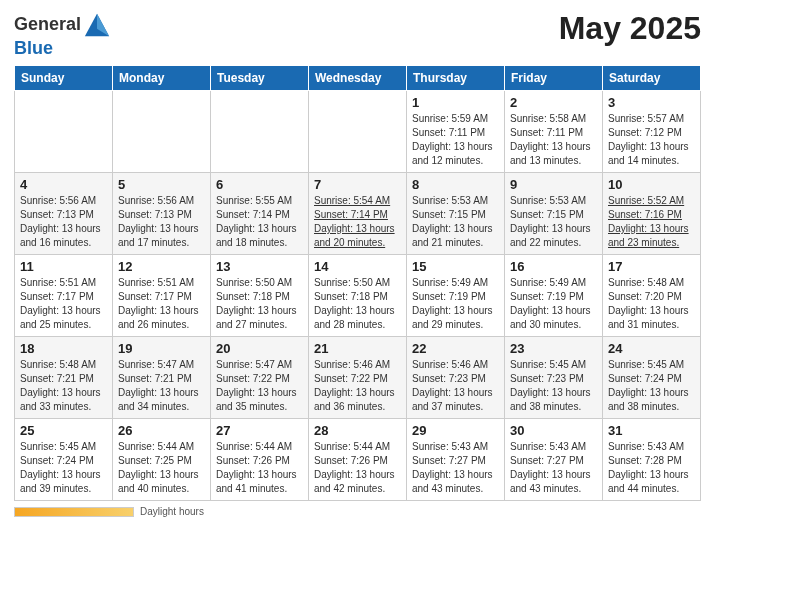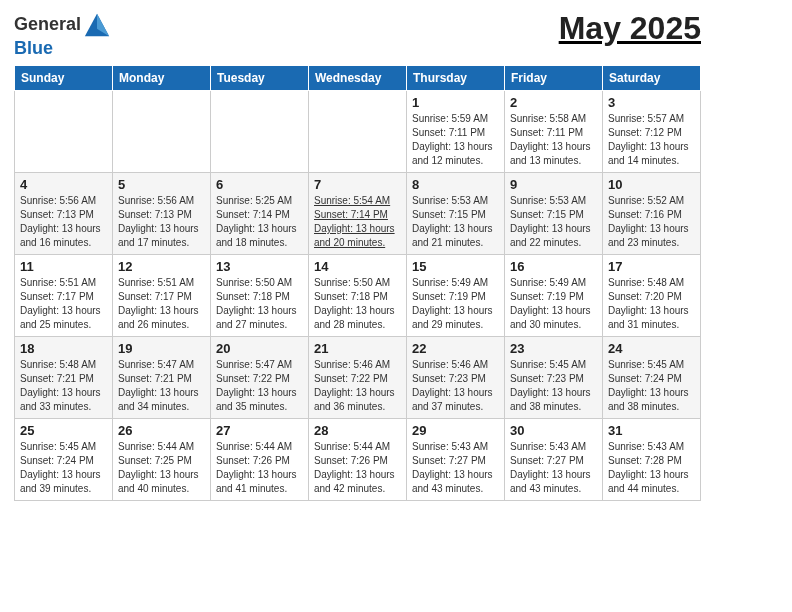--- a/index.html
+++ b/index.html
@@ -27,21 +27,20 @@
     }
     .logo-general { color: #333; }
     .logo-blue { color: #1a6ab2; }
     .logo-icon {
       width: 28px;
       height: 28px;
       margin-left: 2px;
     }
     .title-block {
       text-align: right;
-      text-decoration: underline;
     }
     .main-title {
       font-size: 32px;
       font-weight: bold;
       color: #222;
     }
     .subtitle {
       font-size: 14px;
       color: #444;
     }
@@ -178,21 +177,21 @@
           </td>
           <td>
             <span class="day-num">5</span>
             <div class="day-info" style="white-space: pre-line;">Sunrise: 5:56 AM
 Sunset: 7:13 PM
 Daylight: 13 hours
 and 17 minutes.</div>
           </td>
           <td>
             <span class="day-num">6</span>
-            <div class="day-info" style="white-space: pre-line;">Sunrise: 5:25 AM
+            <div class="day-info" style="white-space: pre-line;">Sunrise: 5:55 AM
 Sunset: 7:14 PM
 Daylight: 13 hours
 and 18 minutes.</div>
           </td>
           <td>
             <span class="day-num">7</span>
             <div class="day-info" style="white-space: pre-line; text-decoration: underline;">Sunrise: 5:54 AM
 Sunset: 7:14 PM
 Daylight: 13 hours
 and 20 minutes.</div>
@@ -206,21 +205,21 @@
           </td>
           <td>
             <span class="day-num">9</span>
             <div class="day-info" style="white-space: pre-line;">Sunrise: 5:53 AM
 Sunset: 7:15 PM
 Daylight: 13 hours
 and 22 minutes.</div>
           </td>
           <td>
             <span class="day-num">10</span>
-            <div class="day-info" style="white-space: pre-line;">Sunrise: 5:52 AM
+            <div class="day-info" style="white-space: pre-line; text-decoration: underline;">Sunrise: 5:52 AM
 Sunset: 7:16 PM
 Daylight: 13 hours
 and 23 minutes.</div>
           </td>
         </tr>
         <tr>
           <td>
             <span class="day-num">11</span>
             <div class="day-info" style="white-space: pre-line;">Sunrise: 5:51 AM
 Sunset: 7:17 PM
@@ -368,13 +367,19 @@
             <span class="day-num">31</span>
             <div class="day-info" style="white-space: pre-line;">Sunrise: 5:43 AM
 Sunset: 7:28 PM
 Daylight: 13 hours
 and 44 minutes.</div>
           </td>
         </tr>
       </tbody>
   </table>
 
+  <div class="footer">
+    <div class="footer-row">
+      <span class="daylight-bar"></span>
+      <span>Daylight hours</span>
+    </div>
+  </div>
 </div>
 
 </body></html>

